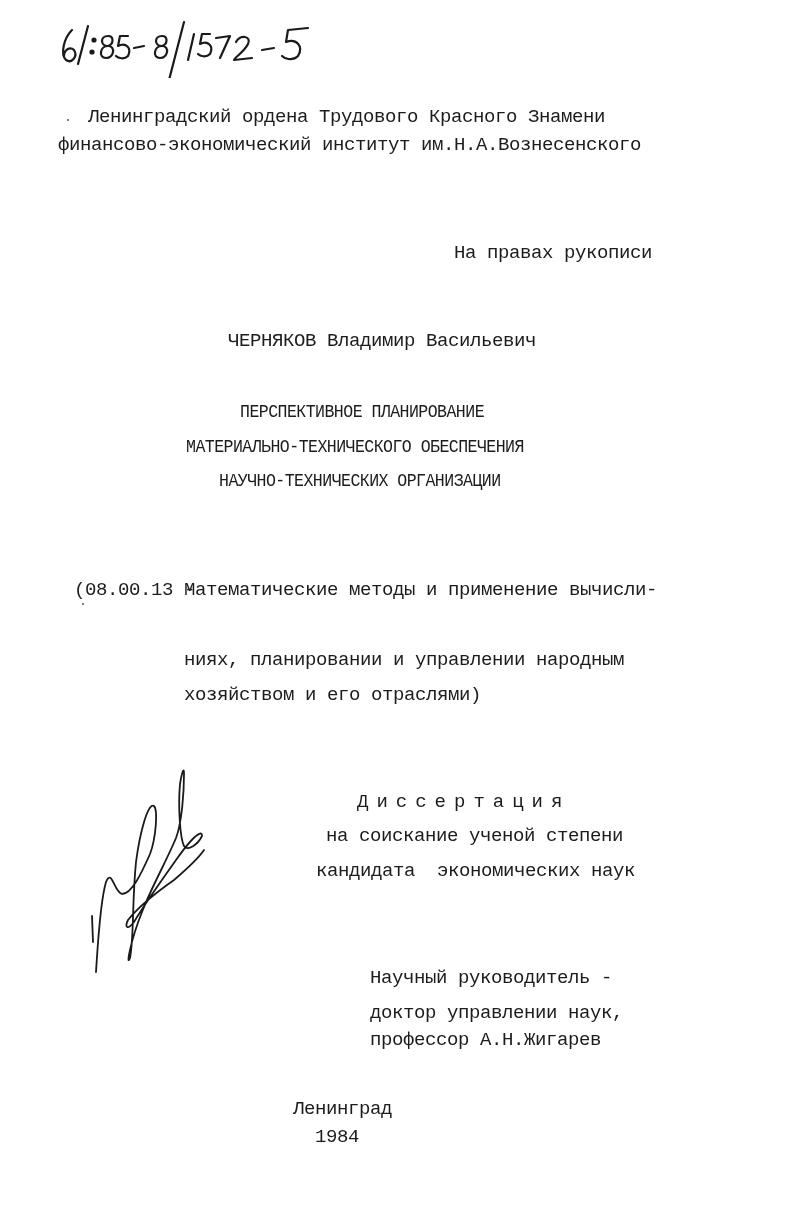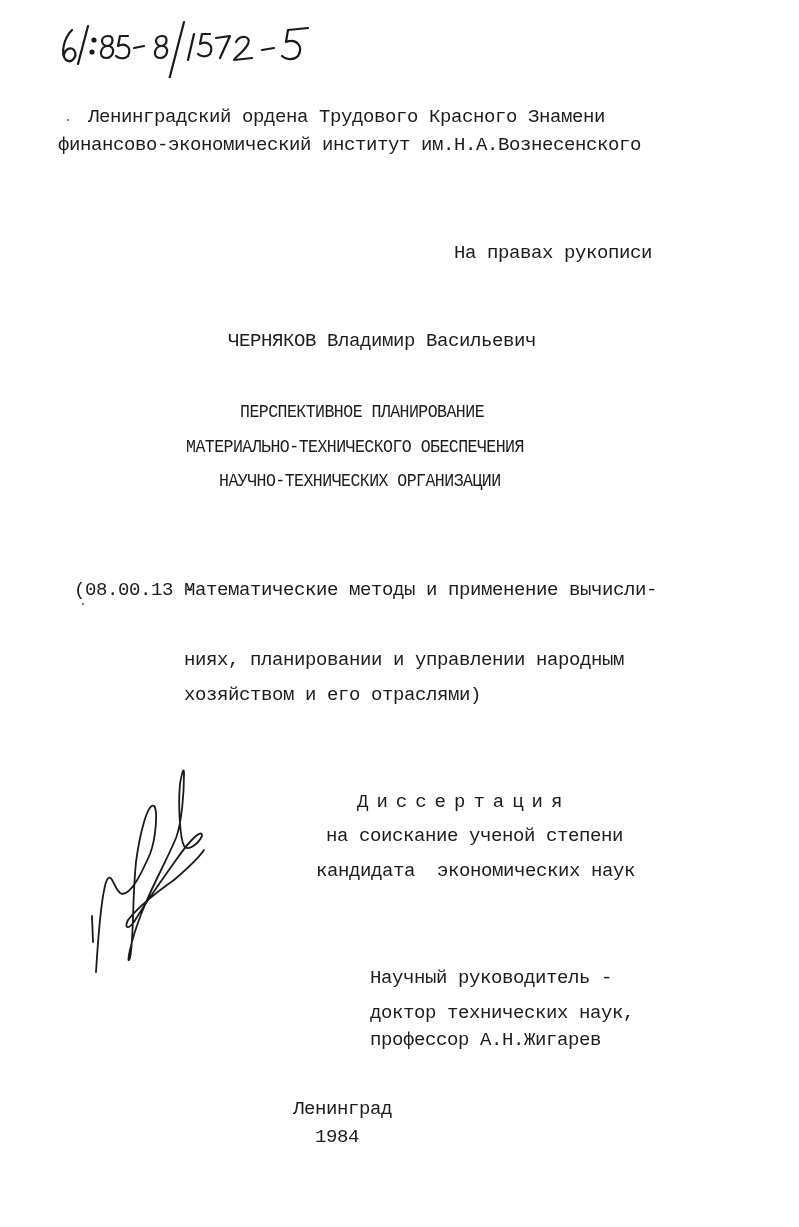--- a/index.html
+++ b/index.html
@@ -118,19 +118,19 @@
   <svg class="signature" viewBox="0 0 150 230" fill="none" stroke="#1a1a1a" stroke-width="1.8" stroke-linecap="round" stroke-linejoin="round">
     <path d="M8 154 L9 180"></path>
     <path d="M12 210 C14 180 16 140 22 120 C28 106 30 130 38 132 C48 132 58 110 66 92 C72 76 74 48 70 44 C64 40 56 70 52 100 C48 140 50 176 46 196 C42 206 46 180 58 150 C68 124 82 100 92 76 C98 60 100 30 100 12 C100 4 98 10 96 22 C94 44 96 76 100 84 C104 90 114 82 118 74 C118 66 106 78 92 98 C78 118 62 140 50 160 C44 168 40 166 44 158 C52 148 70 132 90 118 C104 106 116 94 120 88"></path>
   </svg>
 
   <div class="line spaced" style="left:341px;top:790px;margin-left:16px;">Диссертация</div>
   <div class="line" style="left:326px;top:824px;">на соискание ученой степени</div>
   <div class="line" style="left:370px;top:966px;">Научный руководитель -</div>
 
   <div class="line" style="left:316px;top:859px;">кандидата  экономических наук</div>
-  <div class="line" style="left:370px;top:1001px;">доктор технических наук,</div>
+  <div class="line" style="left:370px;top:1001px;">доктор управлении наук,</div>
   <div class="line" style="left:370px;top:1028px;">профессор А.Н.Жигарев</div>
 
   <div class="line" style="left:293px;top:1097px;">Ленинград</div>
   <div class="line" style="left:315px;top:1125px;text-align:center;">1984</div>
 
 </div>
 
 </body></html>

